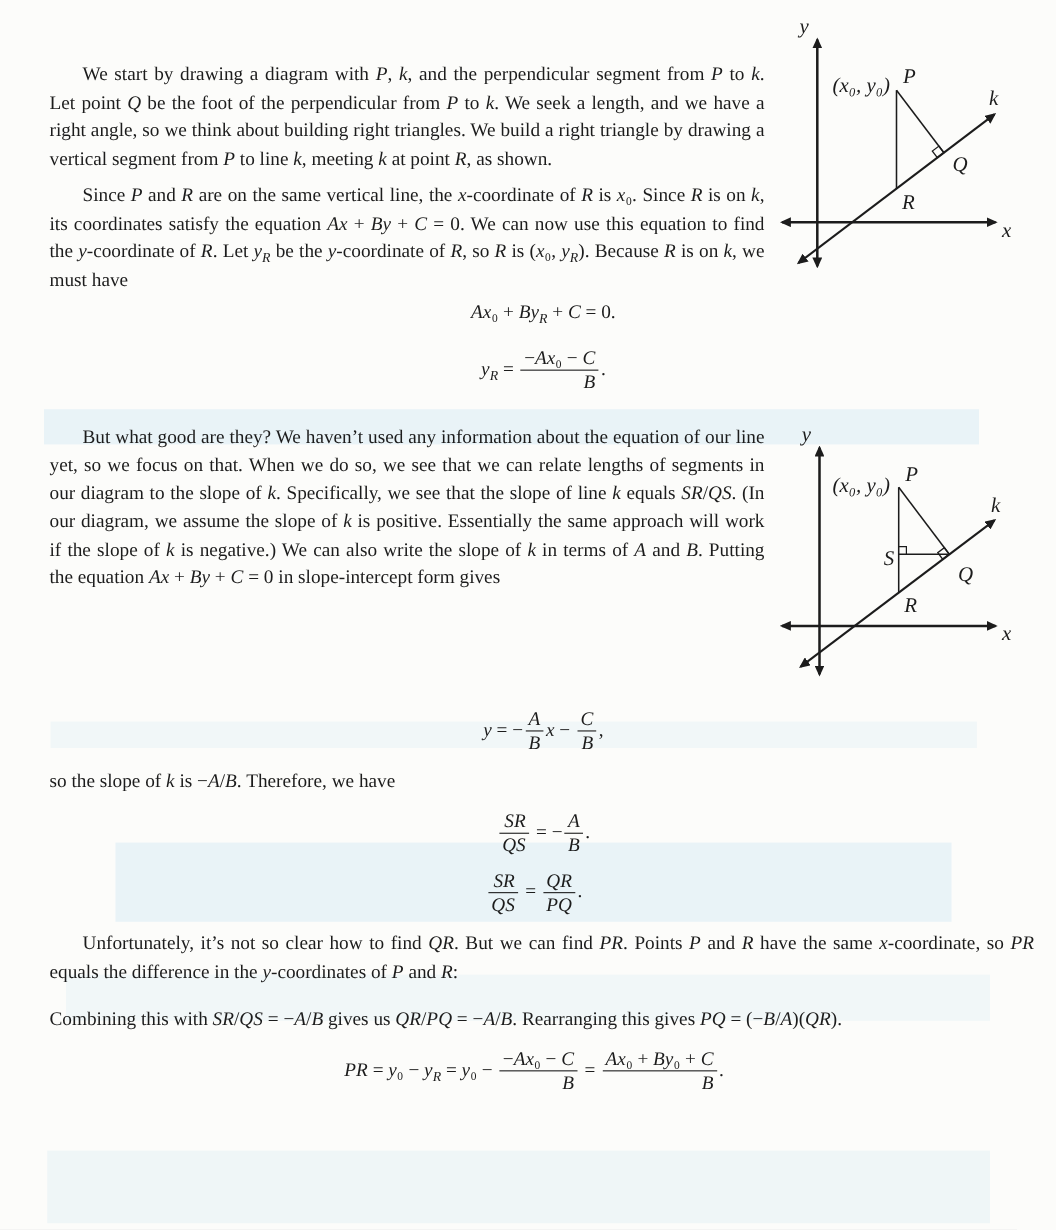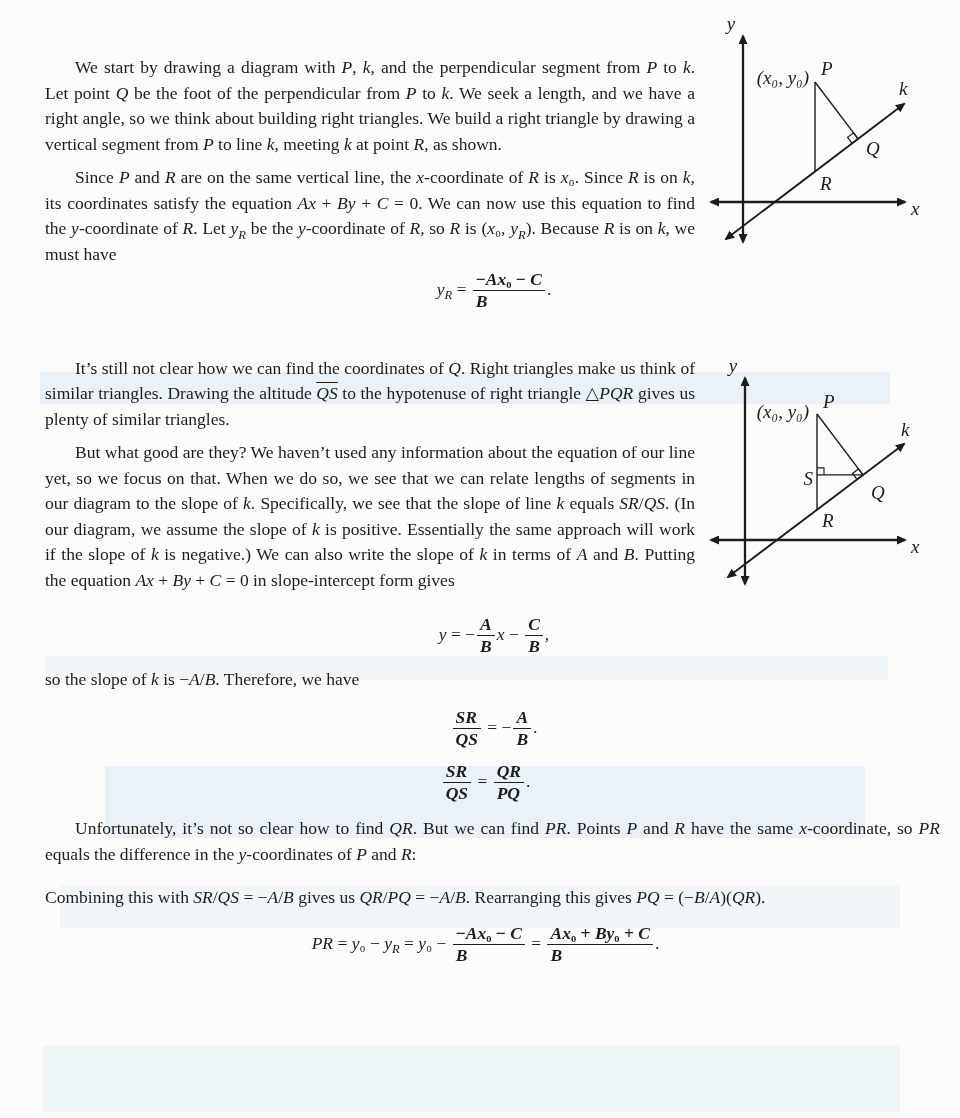--- a/index.html
+++ b/index.html
@@ -39,24 +39,23 @@
   .eq5{margin:10px 0 0;}
   .eq6{margin:12px 0 0;}
   .p-solving{margin:0;}
   .p-slope{margin-top:10px;}
   .p5{margin-top:26px;}
   .p6{margin-top:18px;}
   .p7{margin-top:12px;}
   .frac{
     display:inline-block;
     vertical-align:middle;
-    text-align:left;
+    text-align:right;
     padding:0 2px;
     white-space:nowrap;
-    font-weight:bold;
   }
   .frac .num,.frac .den{display:block;line-height:1.22;padding:0 3px;}
   .frac .den{border-top:1.4px solid #1c1c1c;}
   
   .fig{float:right;margin:0 0 6px 0;}
   .fig line,.fig path,.fig polyline{stroke:#1c1c1c;fill:none;}
   .fig .arrhead{fill:#1c1c1c;stroke:none;}
   .fig text{font-style:italic;font-size:19px;fill:#1c1c1c;font-family:"Liberation Serif","DejaVu Serif",serif;}
   
   .band{position:absolute;background:#cfe7f2;pointer-events:none;}
@@ -95,20 +94,21 @@
       <text x="216" y="203">x</text>
       <text x="204" y="83">k</text>
       <text x="126" y="63">P</text>
       <text x="114" y="72" text-anchor="end">(x₀, y₀)</text>
       <text x="171" y="143">Q</text>
       <text x="125" y="178">R</text>
     </svg>
 
     <p class="para indent">We start by drawing a diagram with <i>P</i>, <i>k</i>, and the perpendicular segment from <i>P</i> to <i>k</i>. Let point <i>Q</i> be the foot of the perpendicular from <i>P</i> to <i>k</i>. We seek a length, and we have a right angle, so we think about building right triangles. We build a right triangle by drawing a vertical segment from <i>P</i> to line <i>k</i>, meeting <i>k</i> at point <i>R</i>, as shown.</p>
     <p class="para indent gap8">Since <i>P</i> and <i>R</i> are on the same vertical line, the <i>x</i>-coordinate of <i>R</i> is <i>x</i>₀. Since <i>R</i> is on <i>k</i>, its coordinates satisfy the equation <i>Ax</i> + <i>By</i> + <i>C</i> = 0. We can now use this equation to find the <i>y</i>-coordinate of <i>R</i>. Let <i>y</i><sub>R</sub> be the <i>y</i>-coordinate of <i>R</i>, so <i>R</i> is (<i>x</i>₀, <i>y</i><sub>R</sub>). Because <i>R</i> is on <i>k</i>, we must have</p>
+    <div class="eq eq1"><i>Ax</i>₀ + <i>By</i><sub>R</sub> + <i>C</i> = 0.</div>
     <div class="eq eq2"><i>y</i><sub>R</sub> = <span class="frac"><span class="num">−<i>Ax</i>₀ − <i>C</i></span><span class="den"><i>B</i></span></span>.</div>
   </section>
 
   <section class="sec-cols sec2">
 
     <svg class="fig" width="262" height="252" viewBox="0 0 262 252">
       <line x1="50" y1="22" x2="50" y2="228" stroke-width="2.3" marker-start="url(#ar)" marker-end="url(#ar)"></line>
       <line x1="16" y1="184" x2="210" y2="184" stroke-width="2.3" marker-start="url(#ar)" marker-end="url(#ar)"></line>
       <line x1="33" y1="221" x2="209" y2="88" stroke-width="1.9" marker-start="url(#ar)" marker-end="url(#ar)"></line>
       <line x1="122" y1="58" x2="122" y2="153.7" stroke-width="1.4"></line>
@@ -119,21 +119,20 @@
       <text x="38" y="16" text-anchor="middle">y</text>
       <text x="216" y="197">x</text>
       <text x="206" y="80">k</text>
       <text x="128" y="52">P</text>
       <text x="114" y="62" text-anchor="end">(x₀, y₀)</text>
       <text x="118" y="129" text-anchor="end">S</text>
       <text x="176" y="143">Q</text>
       <text x="127" y="171">R</text>
     </svg>
 
-    <p class="para indent">It’s still not clear how we can find the coordinates of <i>Q</i>. Right triangles make us think of similar triangles. Drawing the altitude <span class="ov">QS</span> to the hypotenuse of right triangle △<i>PQR</i> gives us plenty of similar triangles.</p>
     <p class="para indent gap8">But what good are they?  We haven’t used any information about the equation of our line yet, so we focus on that. When we do so, we see that we can relate lengths of segments in our diagram to the slope of <i>k</i>. Specifically, we see that the slope of line <i>k</i> equals <i>SR</i>/<i>QS</i>. (In our diagram, we assume the slope of <i>k</i> is positive. Essentially the same approach will work if the slope of <i>k</i> is negative.) We can also write the slope of <i>k</i> in terms of <i>A</i> and <i>B</i>. Putting the equation <i>Ax</i> + <i>By</i> + <i>C</i> = 0 in slope-intercept form gives</p>
     <div class="eq eq3"><i>y</i> = −<span class="frac"><span class="num"><i>A</i></span><span class="den"><i>B</i></span></span><i>x</i> − <span class="frac"><span class="num"><i>C</i></span><span class="den"><i>B</i></span></span>,</div>
     <p class="para p-slope">so the slope of <i>k</i> is −<i>A</i>/<i>B</i>. Therefore, we have</p>
     <div class="eq eq4"><span class="frac"><span class="num"><i>SR</i></span><span class="den"><i>QS</i></span></span> = −<span class="frac"><span class="num"><i>A</i></span><span class="den"><i>B</i></span></span>.</div>
   </section>
 
   <section class="sec-full">
     <div class="eq eq5"><span class="frac"><span class="num"><i>SR</i></span><span class="den"><i>QS</i></span></span> = <span class="frac"><span class="num"><i>QR</i></span><span class="den"><i>PQ</i></span></span>.</div>
     <p class="para indent p7">Unfortunately, it’s not so clear how to find <i>QR</i>. But we can find <i>PR</i>. Points <i>P</i> and <i>R</i> have the same <i>x</i>-coordinate, so <i>PR</i> equals the difference in the <i>y</i>-coordinates of <i>P</i> and <i>R</i>:</p>
     <p class="para p6">Combining this with <i>SR</i>/<i>QS</i> = −<i>A</i>/<i>B</i> gives us <i>QR</i>/<i>PQ</i> = −<i>A</i>/<i>B</i>. Rearranging this gives <i>PQ</i> = (−<i>B</i>/<i>A</i>)(<i>QR</i>).</p>

